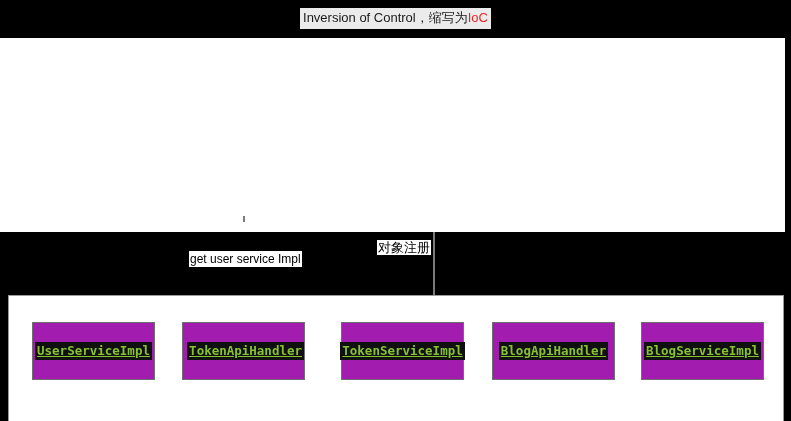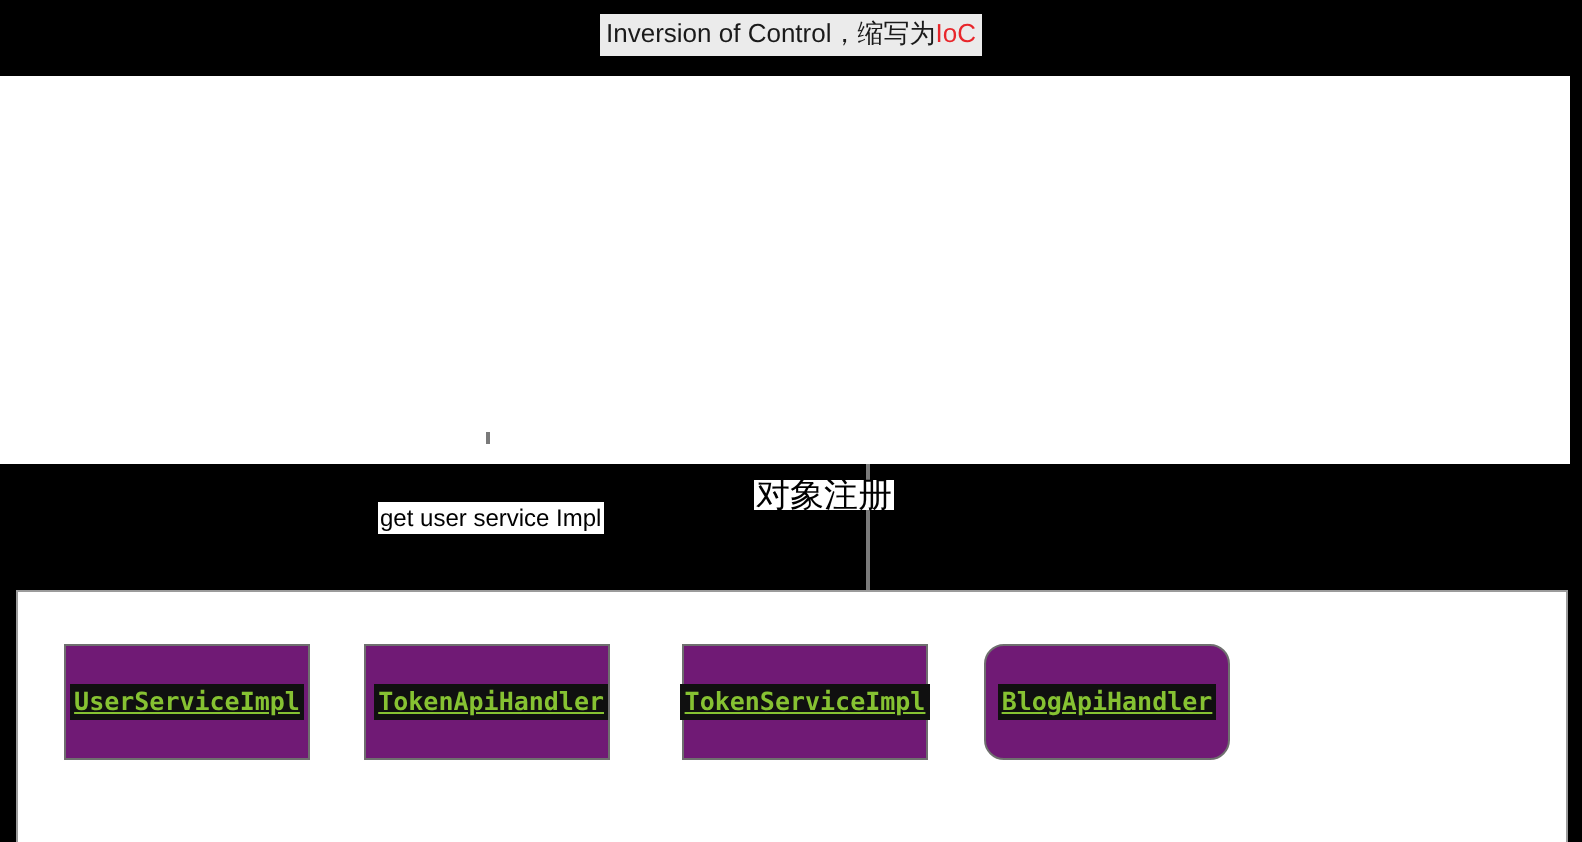--- a/index.html
+++ b/index.html
@@ -86,31 +86,31 @@
     position: absolute;
     background: #ffffff;
     color: #000000;
     font-size: 12px;
     line-height: 16px;
     padding: 0px 1px;
     white-space: nowrap;
     font-family: "Liberation Sans", sans-serif;
   }
   .edge-label.cjk {
-    font-size: 17px;
+    font-size: 13px;
     line-height: 15px;
   }
 
   
   .class-box {
     position: absolute;
     top: 322px;
     width: 123px;
     height: 58px;
-    background: #701a75;
+    background: #a21caf;
     border: 1px solid #6f6f6f;
     box-sizing: border-box;
     display: flex;
     align-items: center;
     justify-content: center;
   }
   .class-label {
     background: #101010;
     color: #86c232;
     font-family: "DejaVu Sans Mono", "Liberation Mono", monospace;
@@ -152,18 +152,21 @@
   </div>
 
   <div class="class-box" style="left:182px;justify-content:flex-end;">
     <span class="class-label">TokenApiHandler</span>
   </div>
 
   <div class="class-box" style="left:341px;">
     <span class="class-label">TokenServiceImpl</span>
   </div>
 
-  <div class="class-box" style="left:492px;border-radius:10px;">
+  <div class="class-box" style="left:492px;">
     <span class="class-label">BlogApiHandler</span>
   </div>
 
+  <div class="class-box" style="left:641px;">
+    <span class="class-label">BlogServiceImpl</span>
+  </div>
 
 </div>
 
 </body></html>

